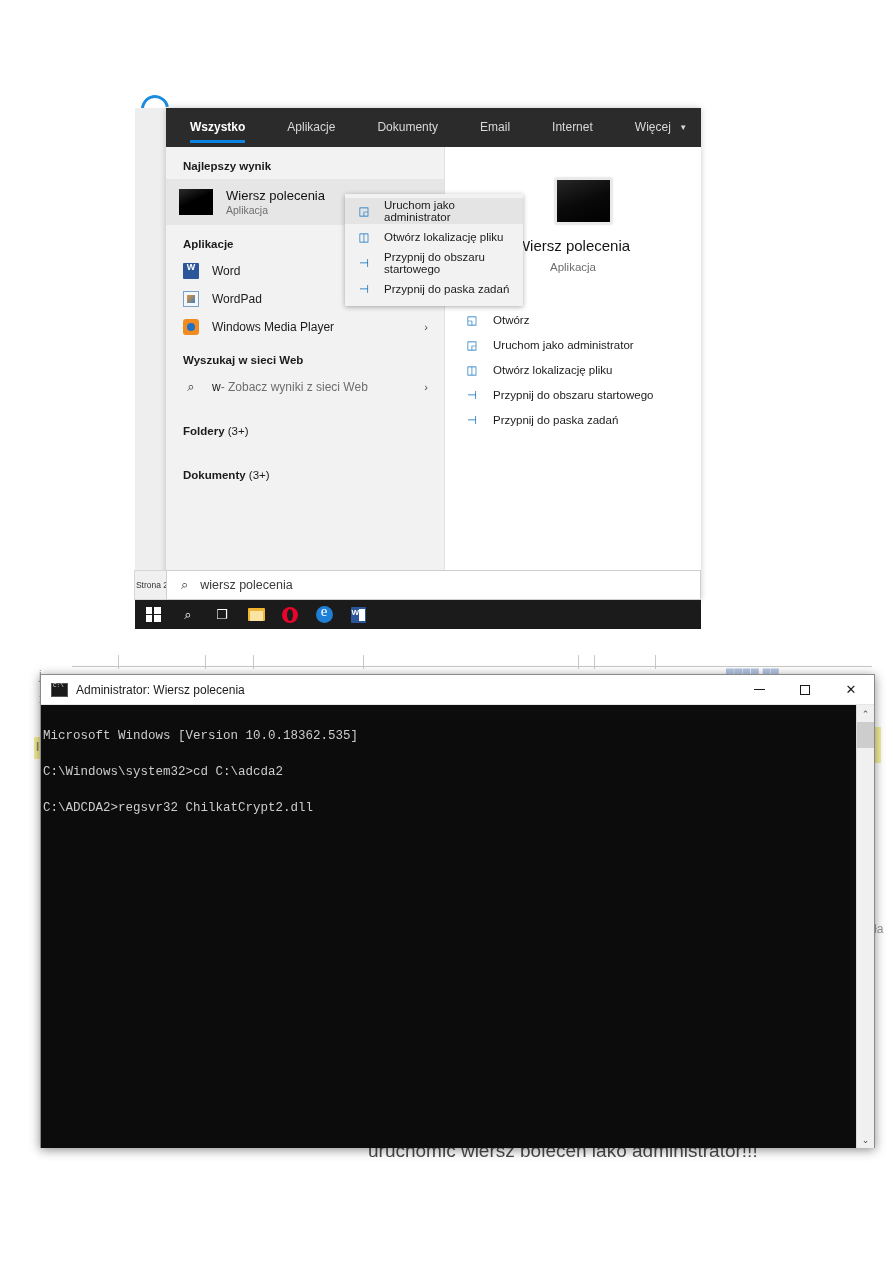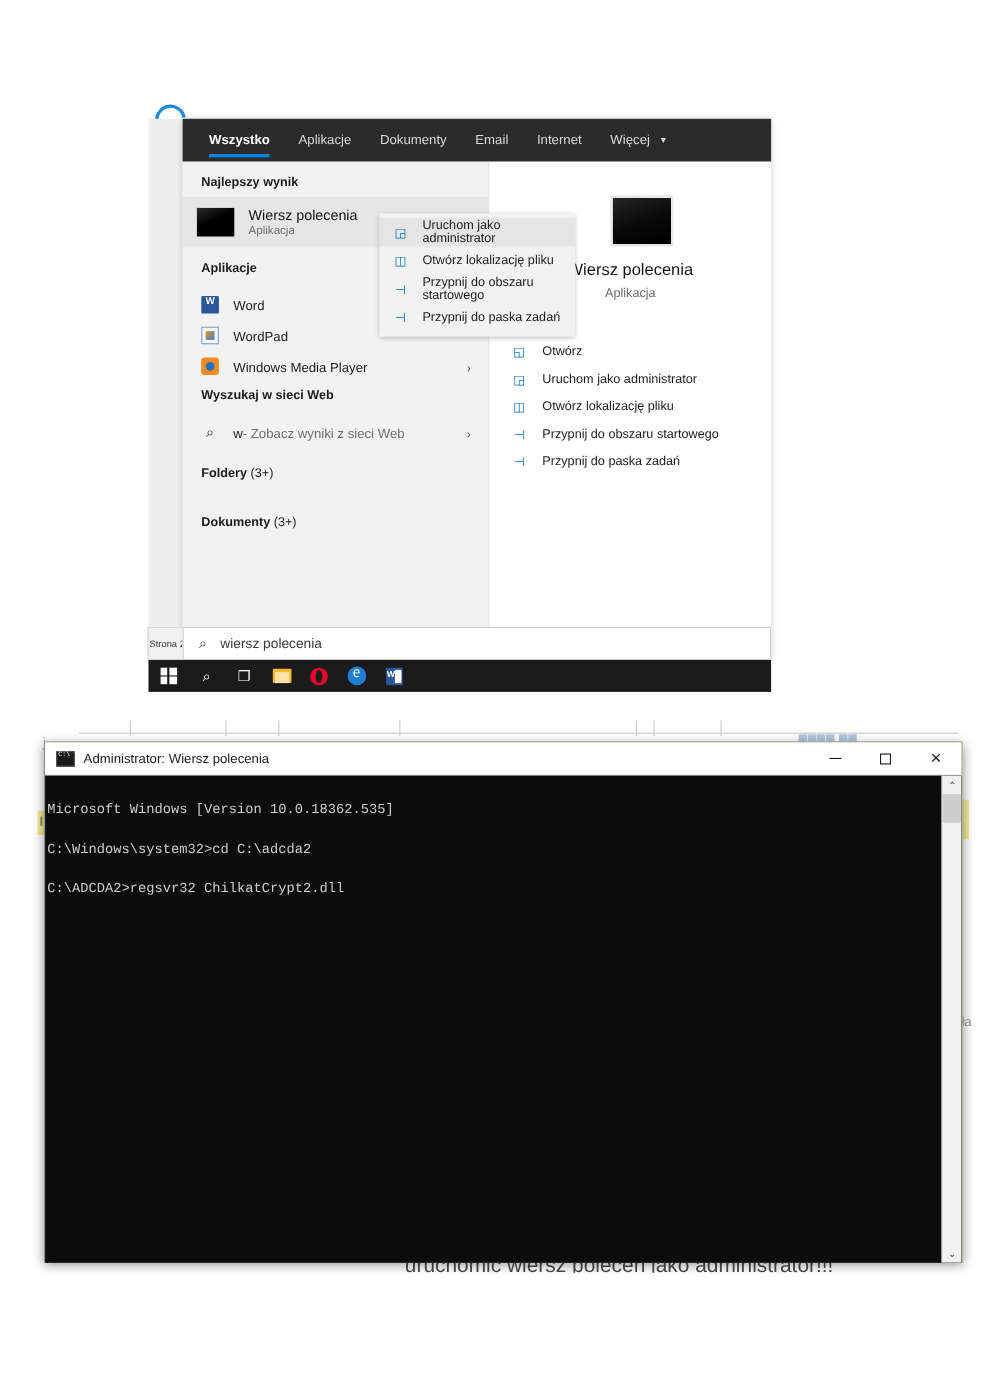--- a/index.html
+++ b/index.html
@@ -64,20 +64,21 @@
     background: #ffffff;
     box-shadow: 0 0 6px rgba(0,0,0,.22);
   }
   .sp-tabbar {
     height: 39px;
     background: #2b2b2b;
     display: flex;
     align-items: center;
     padding-left: 24px;
     box-sizing: border-box;
+    gap: 16px;
   }
   .sp-tab {
     position: relative;
     color: #d8d8d8;
     font-size: 12px;
     margin-right: 26px;
     line-height: 39px;
     height: 39px;
     cursor: default;
     white-space: nowrap;
@@ -138,21 +139,21 @@
     line-height: 15px;
   }
   .best-sub {
     font-size: 10.5px;
     color: #6e6e6e;
     line-height: 14px;
   }
 
   .sp-item {
     display: flex;
-    align-items: flex-end;
+    align-items: center;
     height: 28px;
     padding-left: 17px;
     font-size: 12px;
     color: #1b1b1b;
     position: relative;
   }
   .sp-item .ico {
     width: 16px; height: 16px;
     margin-right: 13px;
     flex: none;

